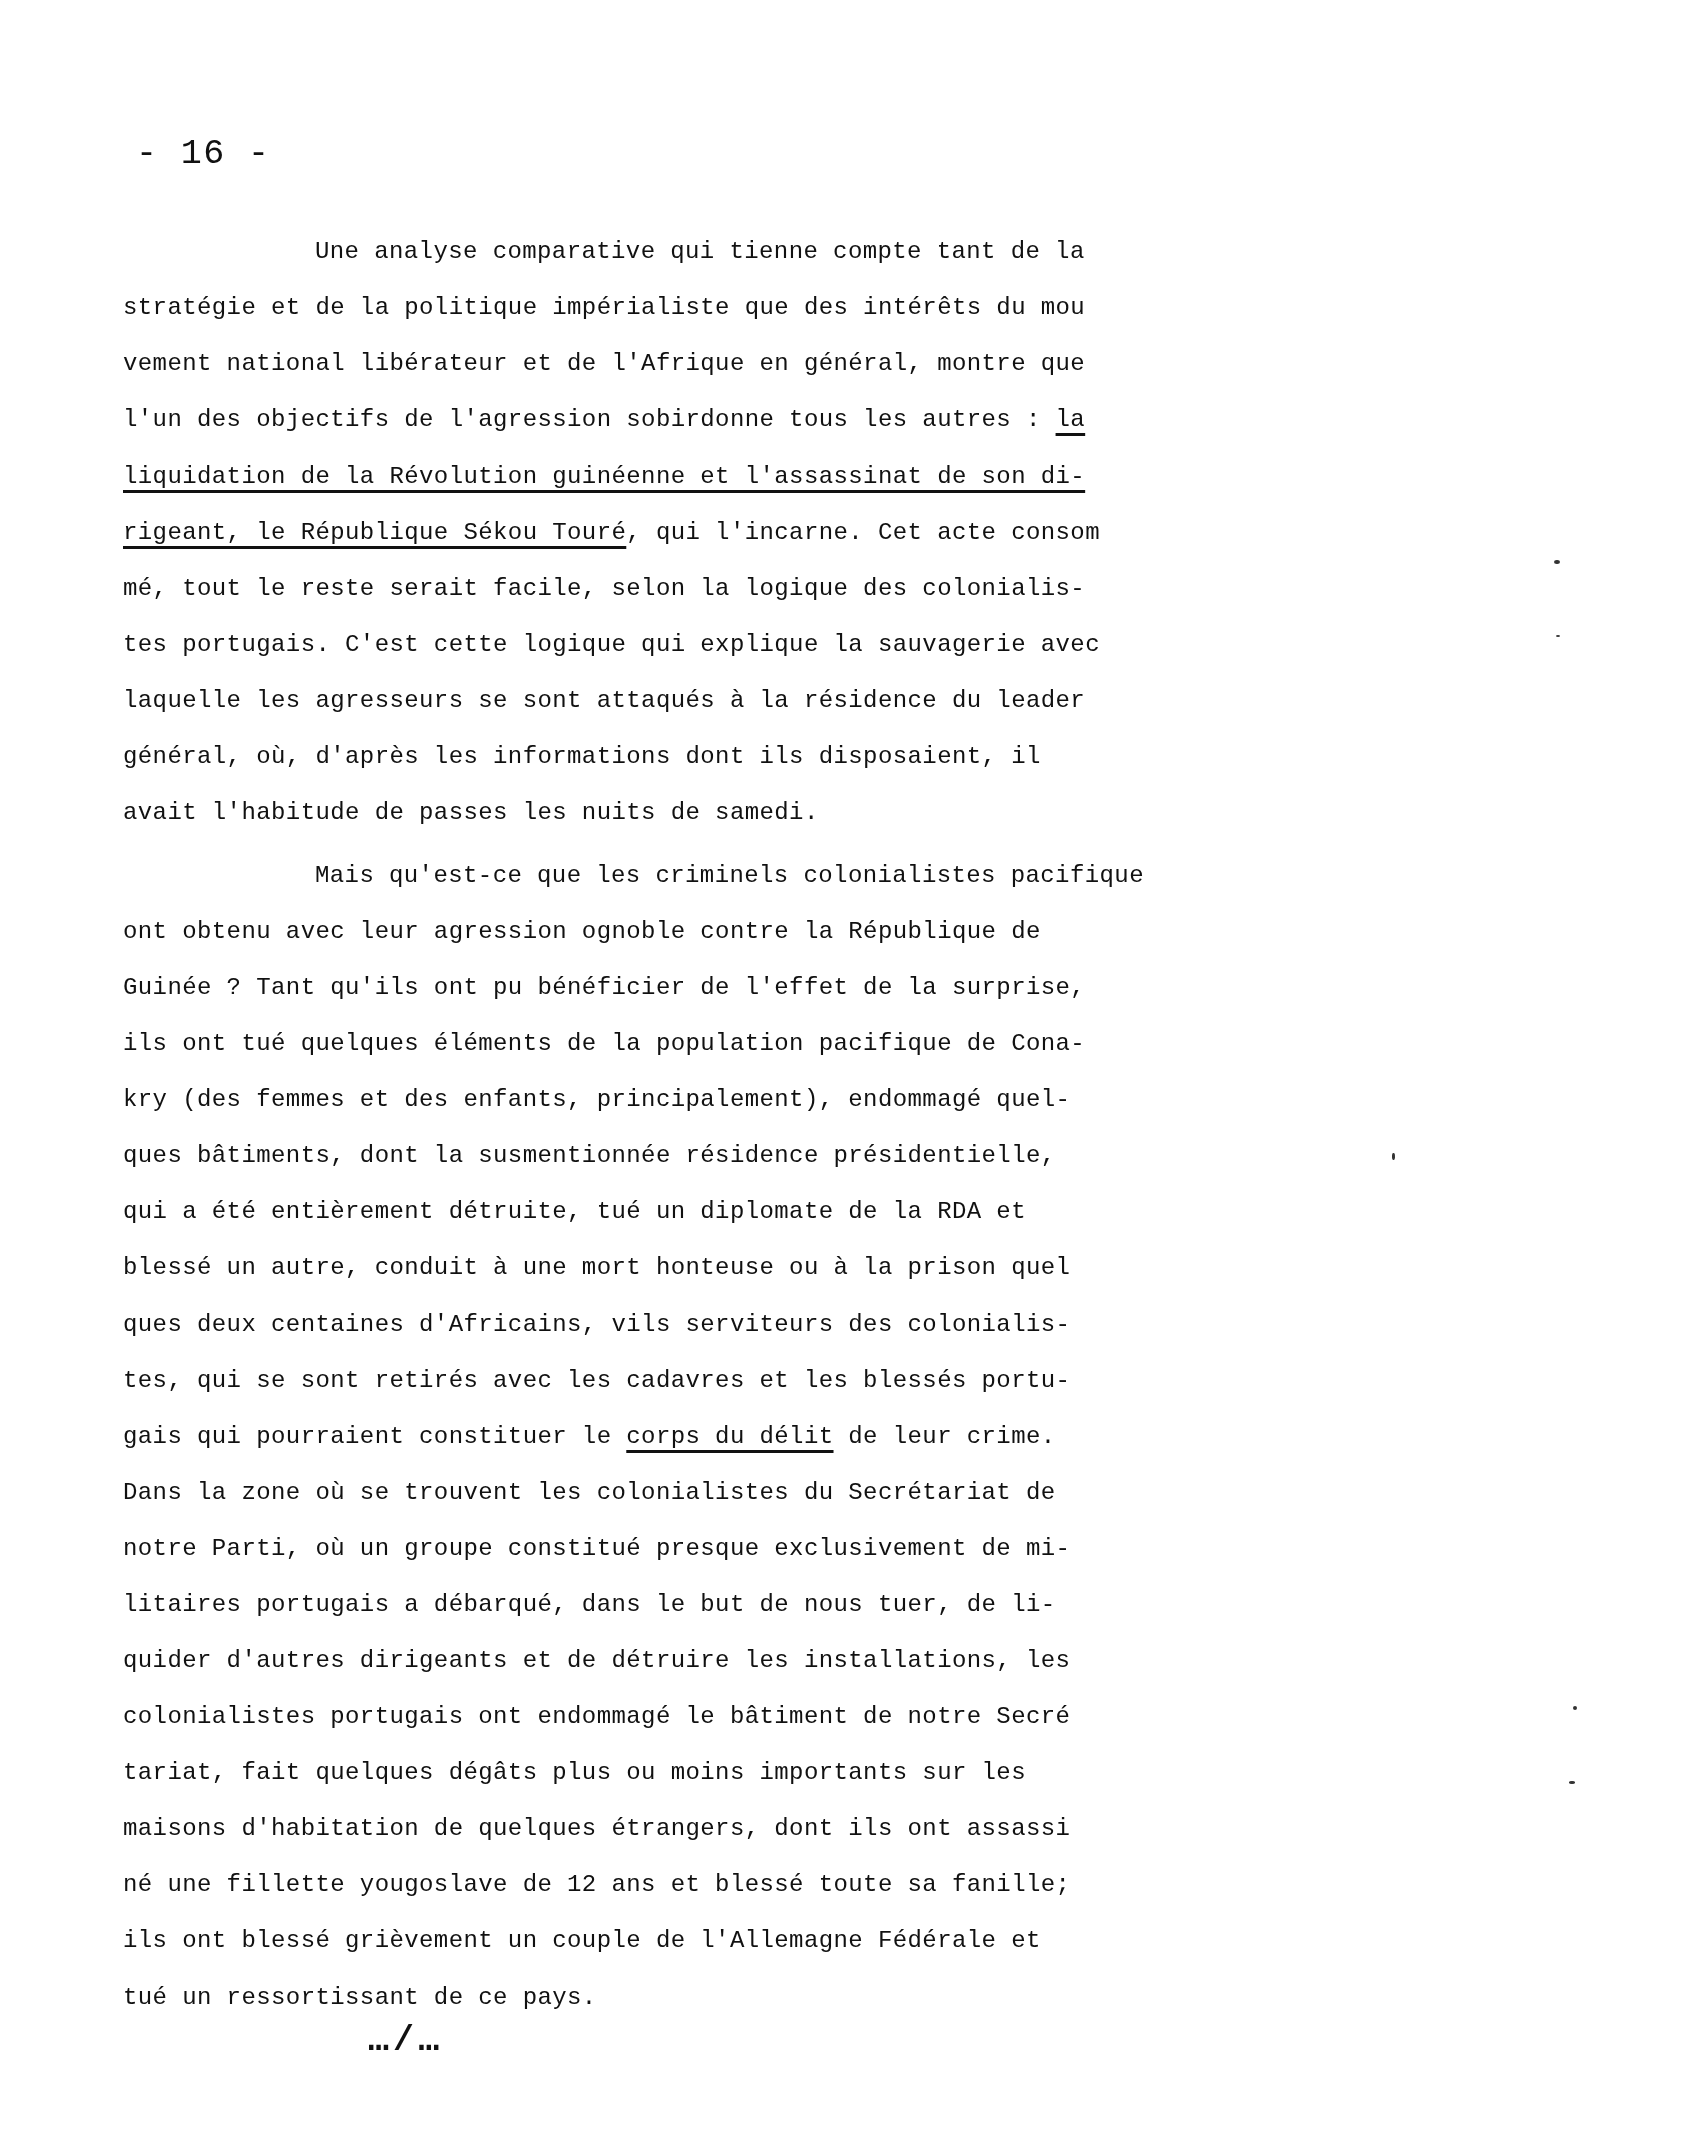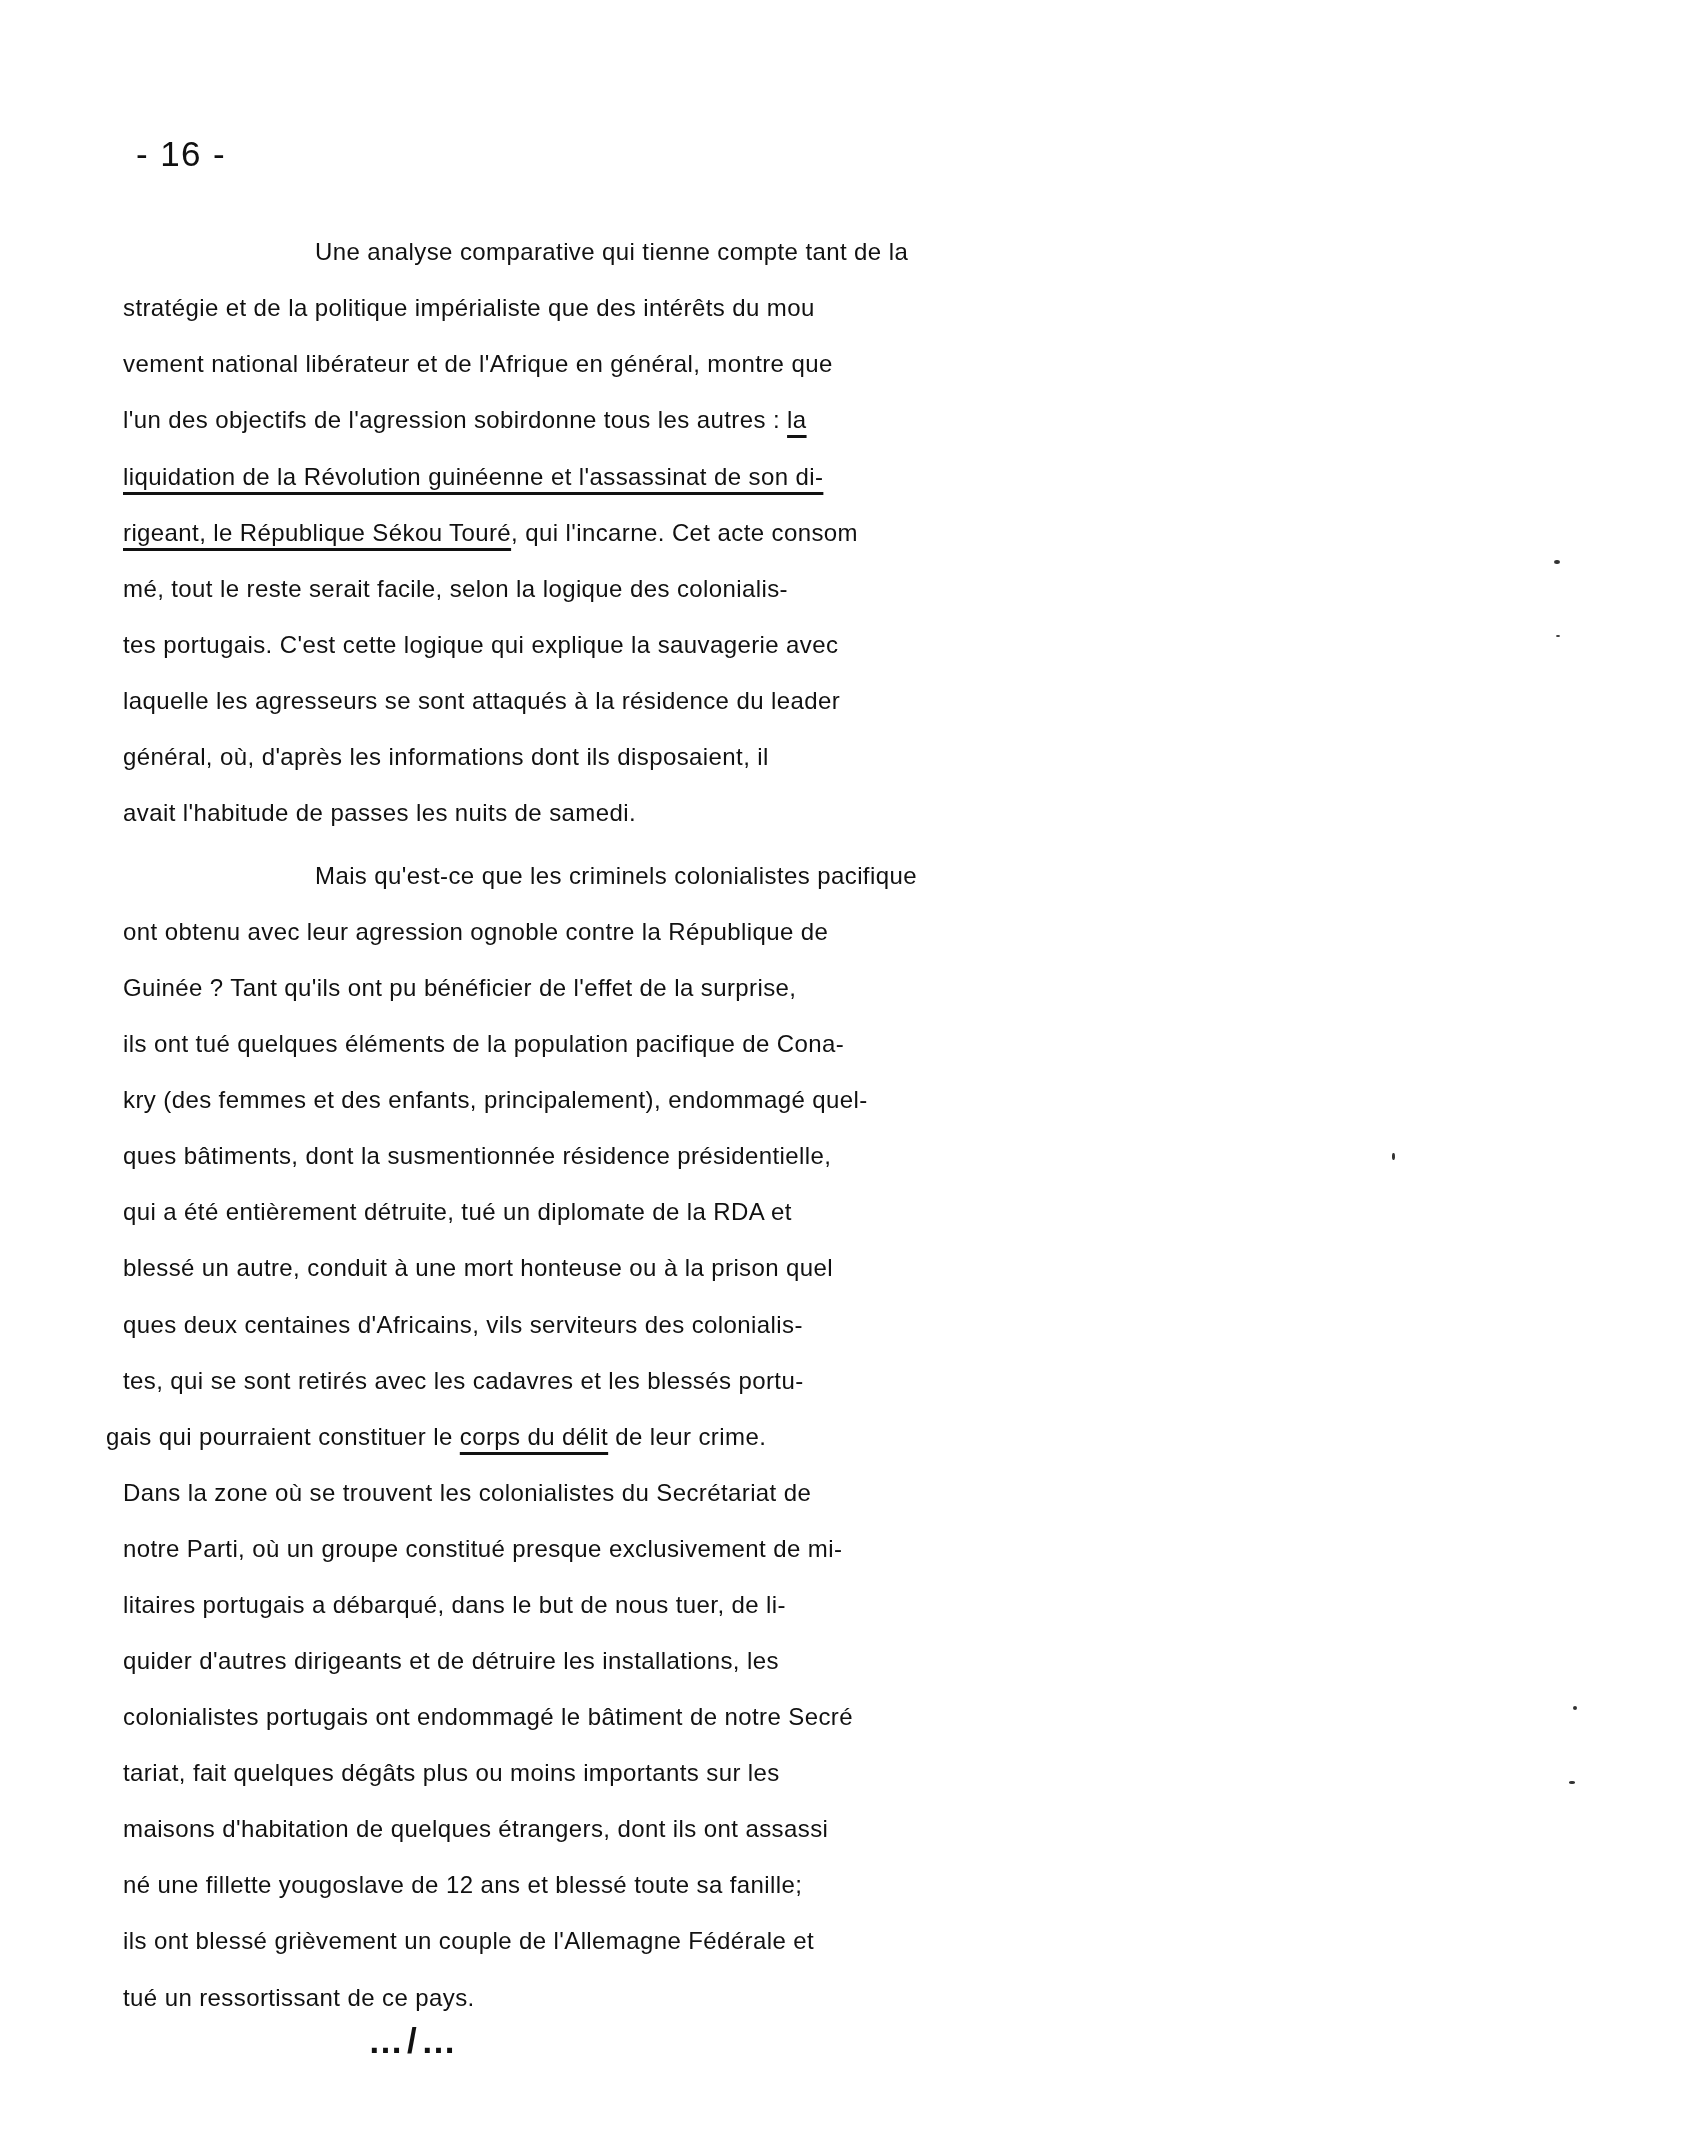--- a/index.html
+++ b/index.html
@@ -1,20 +1,20 @@
 <!DOCTYPE html>
 <html style="font-size:11px"><head>
 <meta charset="utf-8">
 <style>
   html, body { margin: 0; padding: 0; background: #ffffff; }
   body { width: 1703px; height: 2151px; position: relative; overflow: hidden; }
   .page {
     position: absolute; left: 0; top: 0; width: 1496px; height: 2151px;
     background: #ffffff; color: #111111;
-    font-family: Liberation Sans, sans-serif;
+    font-family: Liberation Mono, monospace;
   }
   .page-number {
     position: absolute; left: 136px; top: 134px;
     font-size: 35px; letter-spacing: 1.4px;
   }
   .line {
     position: absolute; white-space: pre; font-size: 24px;
     letter-spacing: 0.4px; line-height: 1;
   }
   .u { text-decoration: underline; text-decoration-thickness: 2.7px; text-underline-offset: 6.8px; }
@@ -43,21 +43,21 @@
       <div class="line" style="top: 864px; left: 315px;">Mais qu'est-ce que les criminels colonialistes pacifique</div>
       <div class="line" style="top: 920px; left: 123px;">ont obtenu avec leur agression ognoble contre la République de</div>
       <div class="line" style="top: 976px; left: 123px;">Guinée ? Tant qu'ils ont pu bénéficier de l'effet de la surprise,</div>
       <div class="line" style="top: 1032px; left: 123px;">ils ont tué quelques éléments de la population pacifique de Cona-</div>
       <div class="line" style="top: 1088px; left: 123px;">kry (des femmes et des enfants, principalement), endommagé quel-</div>
       <div class="line" style="top: 1144px; left: 123px;">ques bâtiments, dont la susmentionnée résidence présidentielle,</div>
       <div class="line" style="top: 1200px; left: 123px;">qui a été entièrement détruite, tué un diplomate de la RDA et</div>
       <div class="line" style="top: 1256px; left: 123px;">blessé un autre, conduit à une mort honteuse ou à la prison quel</div>
       <div class="line" style="top: 1313px; left: 123px;">ques deux centaines d'Africains, vils serviteurs des colonialis-</div>
       <div class="line" style="top: 1369px; left: 123px;">tes, qui se sont retirés avec les cadavres et les blessés portu-</div>
-      <div class="line" style="top: 1425px; left: 106px;"><span>gais qui pourraient constituer le </span><span class="u">corps du délit</span><span> de leur crime.</span></div>
+      <div class="line" style="top: 1425px; left: 123px;"><span>gais qui pourraient constituer le </span><span class="u">corps du délit</span><span> de leur crime.</span></div>
       <div class="line" style="top: 1481px; left: 123px;">Dans la zone où se trouvent les colonialistes du Secrétariat de</div>
       <div class="line" style="top: 1537px; left: 123px;">notre Parti, où un groupe constitué presque exclusivement de mi-</div>
       <div class="line" style="top: 1593px; left: 123px;">litaires portugais a débarqué, dans le but de nous tuer, de li-</div>
       <div class="line" style="top: 1649px; left: 123px;">quider d'autres dirigeants et de détruire les installations, les</div>
       <div class="line" style="top: 1705px; left: 123px;">colonialistes portugais ont endommagé le bâtiment de notre Secré</div>
       <div class="line" style="top: 1761px; left: 123px;">tariat, fait quelques dégâts plus ou moins importants sur les</div>
       <div class="line" style="top: 1817px; left: 123px; text-align: center;">maisons d'habitation de quelques étrangers, dont ils ont assassi</div>
       <div class="line" style="top: 1873px; left: 123px;">né une fillette yougoslave de 12 ans et blessé toute sa fanille;</div>
       <div class="line" style="top: 1929px; left: 123px;">ils ont blessé grièvement un couple de l'Allemagne Fédérale et</div>
       <div class="line" style="top: 1986px; left: 123px;">tué un ressortissant de ce pays.</div>

